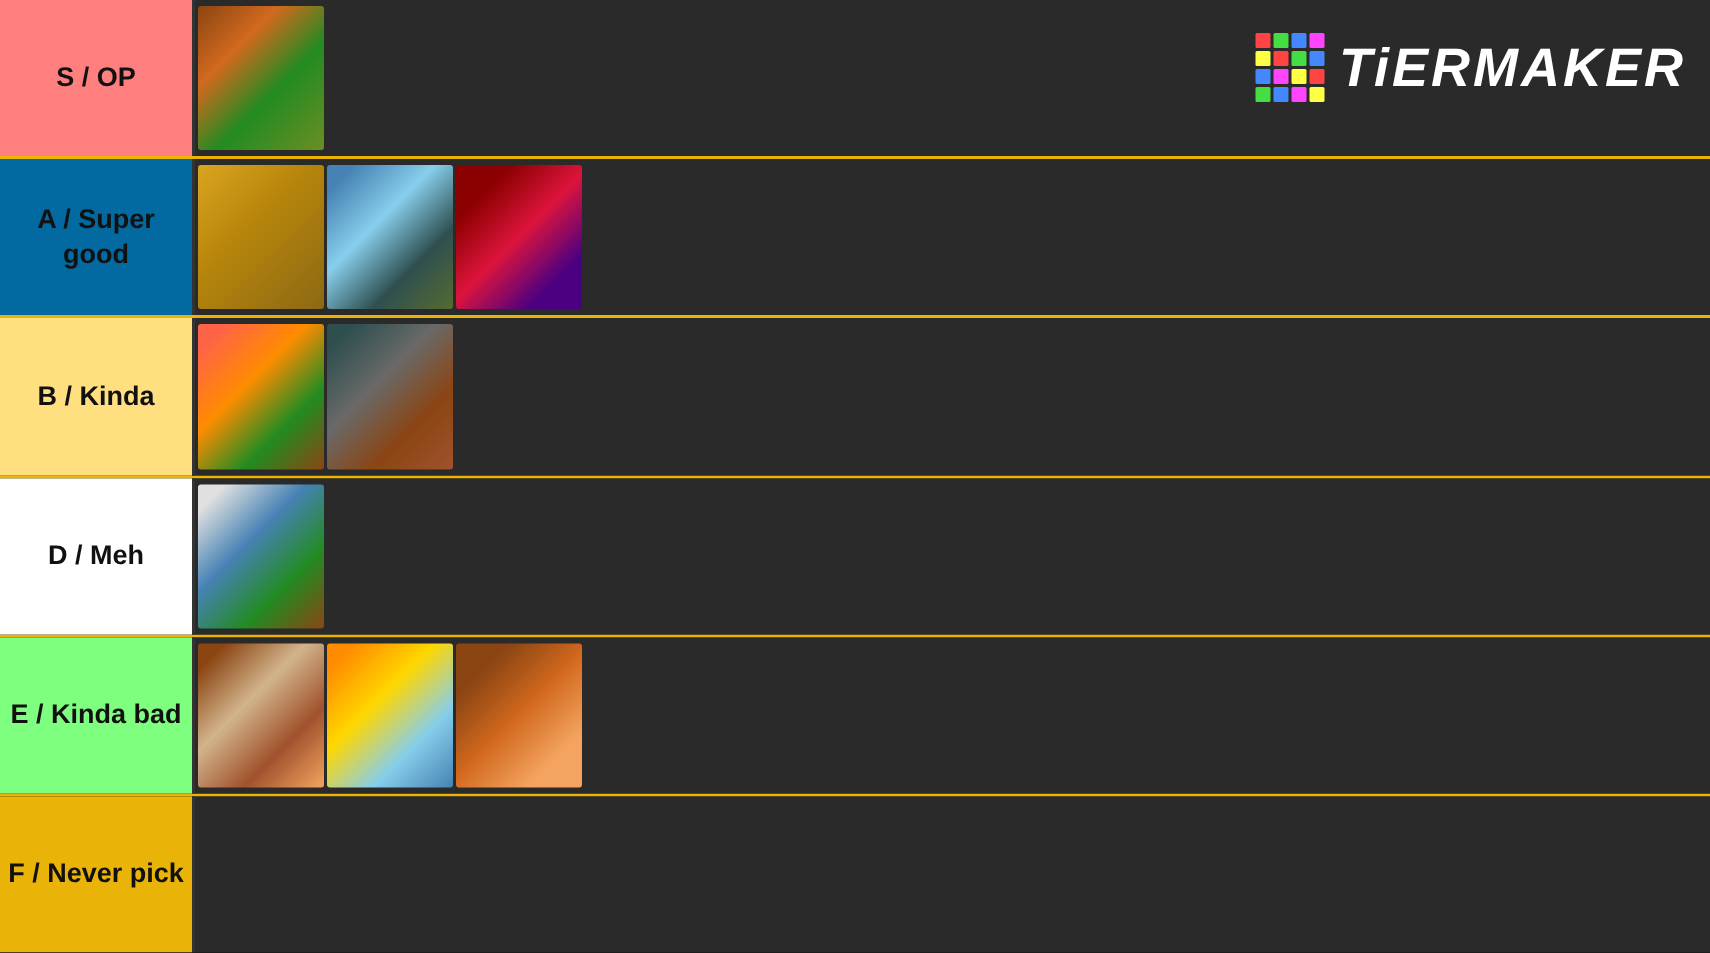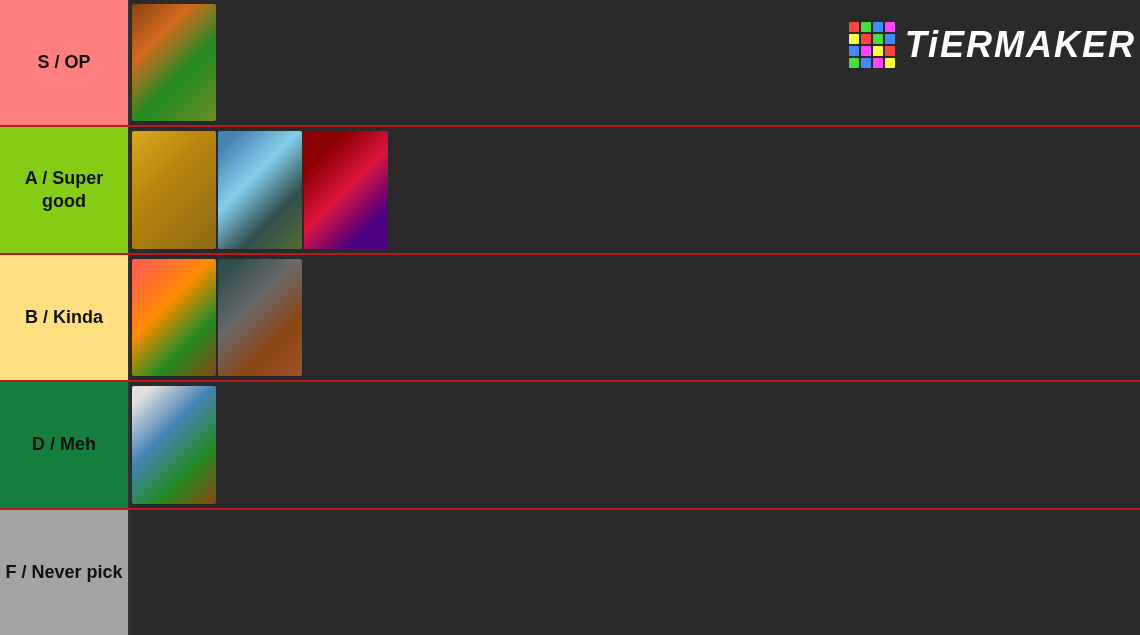--- a/index.html
+++ b/index.html
@@ -13,21 +13,21 @@
     .tier-table {
       display: flex;
       flex-direction: column;
       width: 100%;
       height: 635px;
     }
     .tier-row {
       display: flex;
       flex-direction: row;
       flex: 1;
-      border-bottom: 2px solid #b91c1c;
+      border-bottom: 2px solid #eab308;
     }
     .tier-row:last-child {
       border-bottom: none;
     }
     .tier-label {
       width: 128px;
       min-width: 128px;
       display: flex;
       align-items: center;
       justify-content: center;
@@ -51,36 +51,36 @@
     .tier-card {
       width: 84px;
       height: calc(100% - 4px);
       overflow: hidden;
       border-radius: 2px;
       flex-shrink: 0;
     }
 
     
     .tier-s  { background-color: #ff7f7f; }
-    .tier-a  { background-color: #84cc16; }
+    .tier-a  { background-color: #0369a1; }
     .tier-b  { background-color: #ffdf7f; }
     .tier-c  { background-color: #ffff7f; }
-    .tier-d  { background-color: #15803d; }
+    .tier-d  { background-color: #ffffff; }
     .tier-e  { background-color: #7fff7f; }
-    .tier-f  { background-color: #a3a3a3; }
+    .tier-f  { background-color: #eab308; }
 
     
     .logo-overlay {
       position: absolute;
       top: 0;
       right: 0;
       height: 90px;
       display: flex;
       align-items: center;
-      padding-right: 4px;
+      padding-right: 16px;
       z-index: 10;
     }
     .logo-grid {
       display: grid;
       grid-template-columns: repeat(4, 10px);
       grid-template-rows: repeat(4, 10px);
       gap: 2px;
       margin-right: 10px;
     }
     .logo-cell {
@@ -167,20 +167,28 @@
   </div>
 
 
   <div class="tier-row">
     <div class="tier-label tier-d">D / Meh</div>
     <div class="tier-content">
       <div class="tier-card card-d1"></div>
     </div>
   </div>
 
+  <div class="tier-row">
+    <div class="tier-label tier-e">E / Kinda bad</div>
+    <div class="tier-content">
+      <div class="tier-card card-e1"></div>
+      <div class="tier-card card-e2"></div>
+      <div class="tier-card card-e3"></div>
+    </div>
+  </div>
 
   <div class="tier-row">
     <div class="tier-label tier-f">F /  Never pick</div>
     <div class="tier-content">
     </div>
   </div>
 </div>
 
 <div class="logo-overlay">
   <div class="logo-grid">

